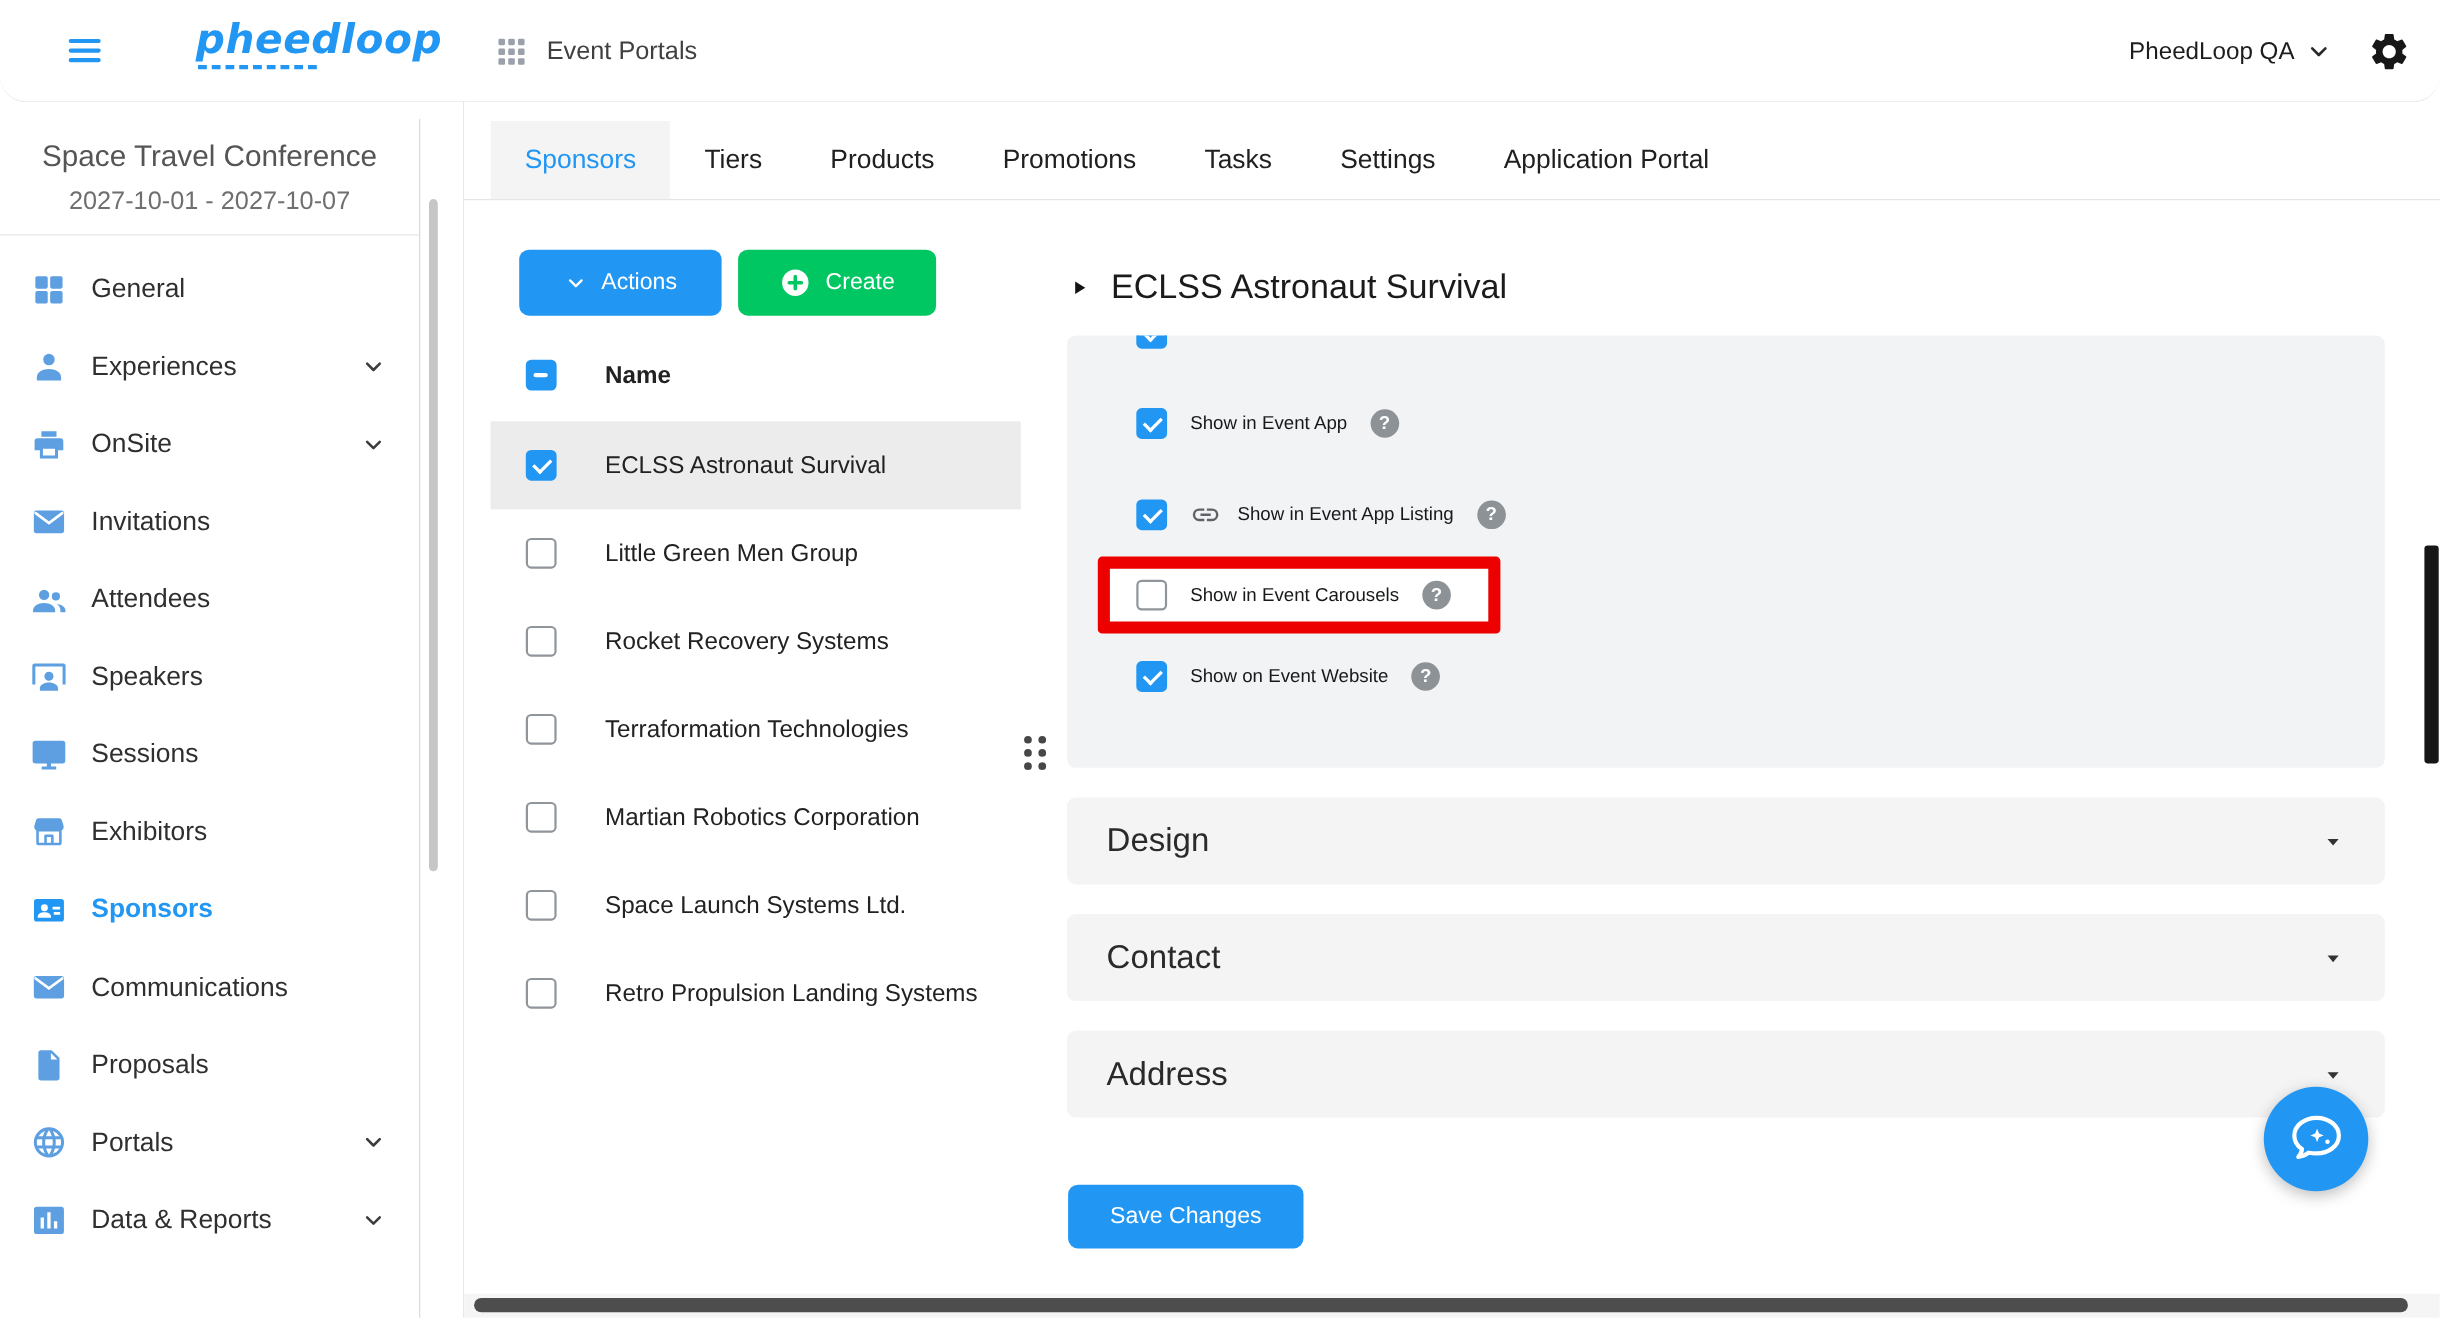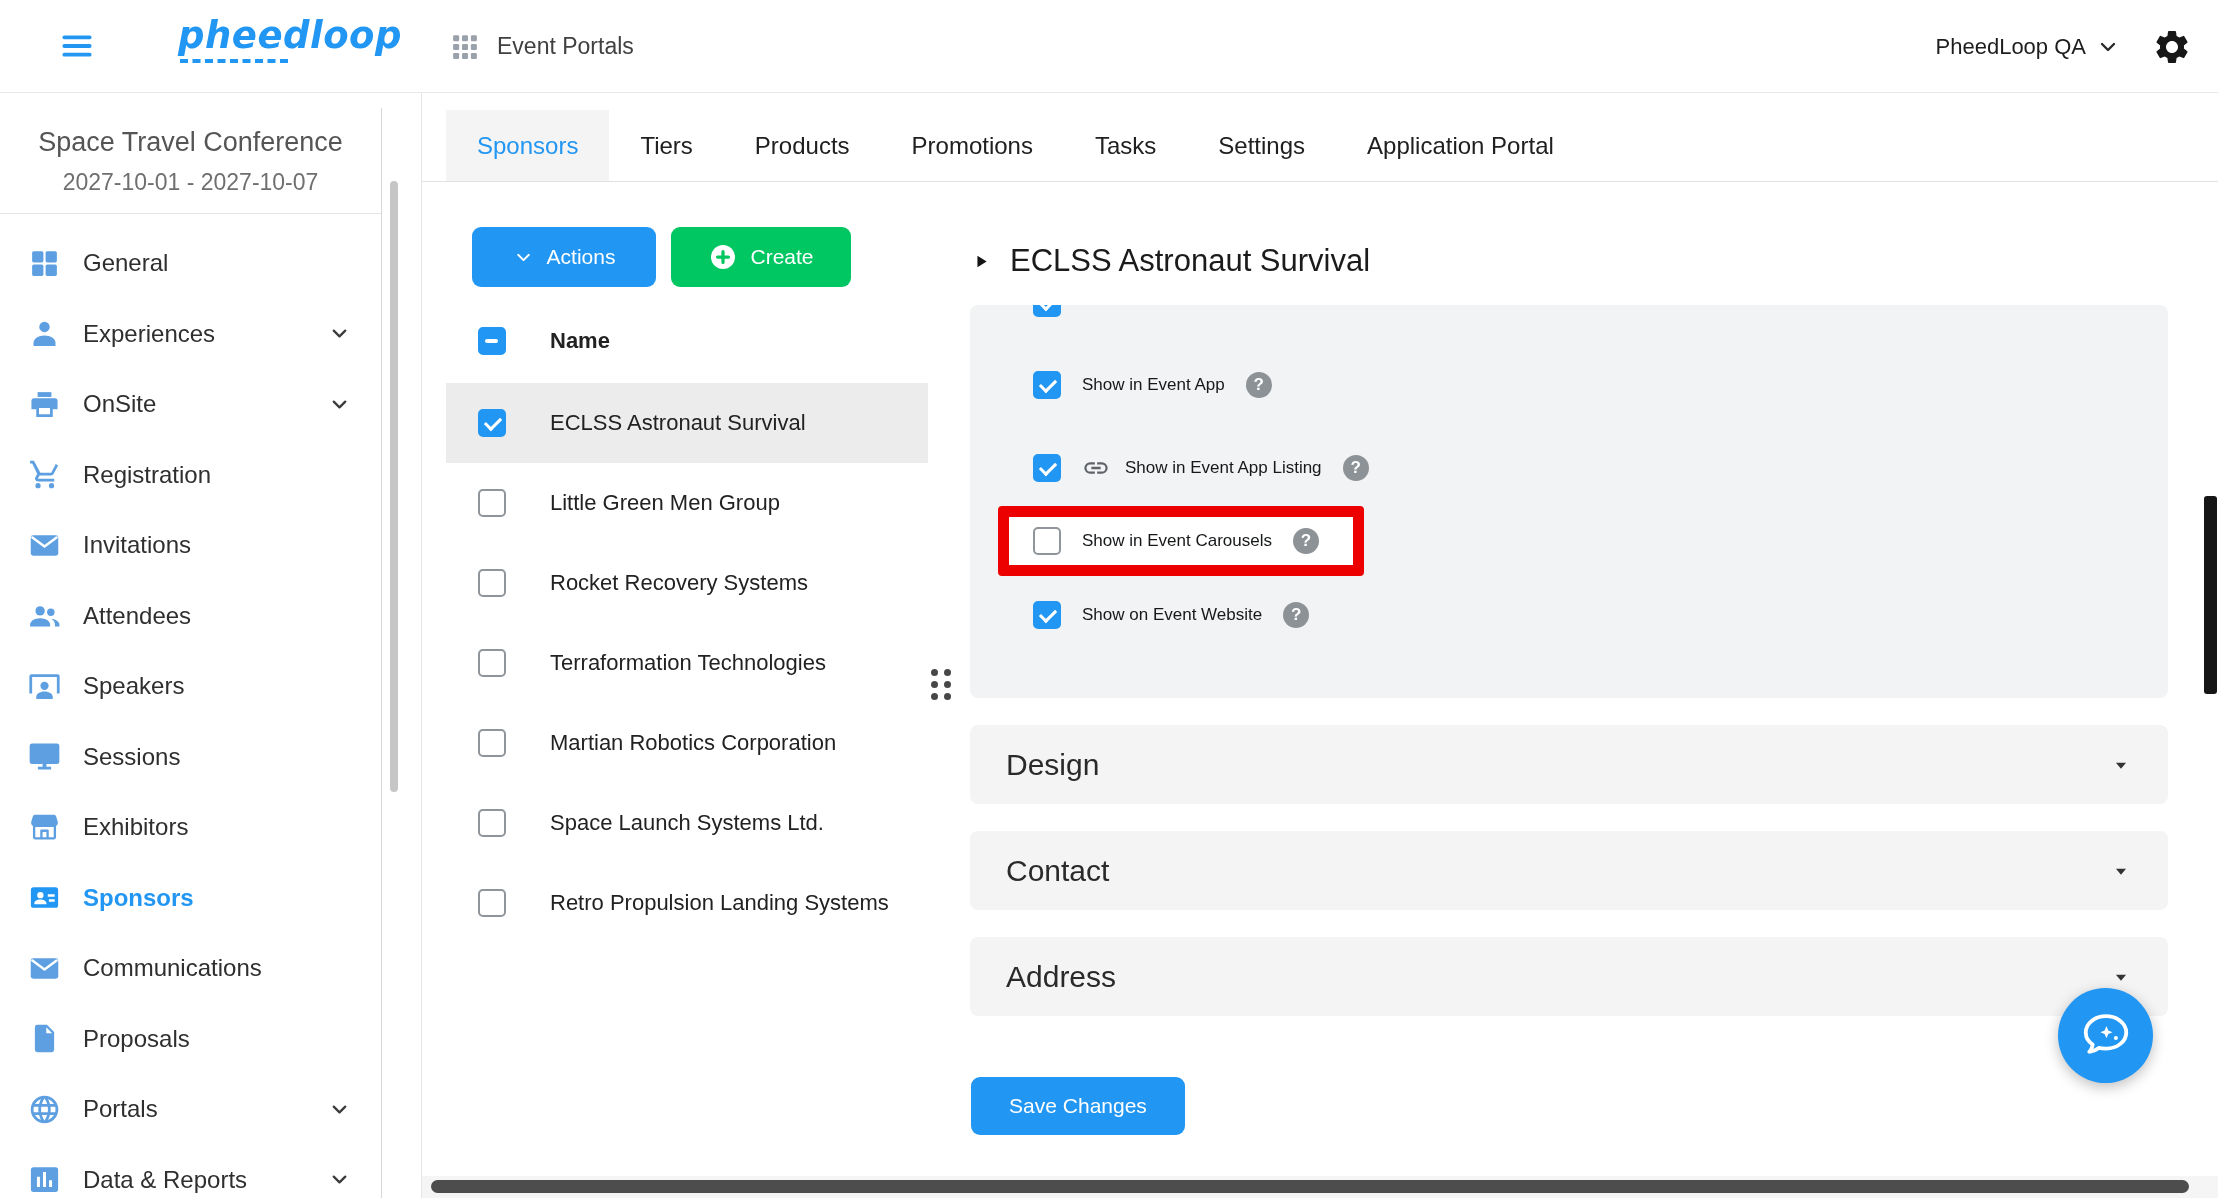--- a/index.html
+++ b/index.html
@@ -10,21 +10,21 @@
     background: #fff;
     font-family: "Liberation Sans", sans-serif;
     color: #1d1d1d;
   }
   .icon { display: inline-flex; }
   .icon svg { display: block; width: 100%; height: 100%; fill: currentColor; }
 
   
   .topbar {
     position: absolute; left: 0; top: 0; width: 2218px; height: 93px;
-    background: #fff; border-bottom: 1px solid #e8e8e8; z-index: 6;
+    background: #fff; border-bottom: 1px solid #e8e8e8; z-index: 6; border-radius: 24px;
   }
   .menu-btn { position: absolute; left: 58px; top: 27px; width: 38px; height: 38px; color: #2196f3; background: none; border: none; cursor: pointer; }
   .logo { position: absolute; left: 178px; top: 16px; display: flex; flex-direction: column; align-items: flex-start; }
   .logo-text { font-family: "DejaVu Sans", sans-serif; font-style: italic; font-weight: 700; font-size: 37px; color: #2196f3; letter-spacing: .5px; line-height: 40px; }
   .logo-dashes { width: 108px; border-top: 4px dashed #2196f3; margin: 3px 0 0 2px; }
   .portals-group { position: absolute; left: 450px; top: 0; height: 93px; display: flex; align-items: center; gap: 17px; }
   .apps-icon { width: 30px; height: 30px; color: #99a1aa; }
   .portals-title { font-size: 23px; font-weight: 500; color: #404040; }
   .account-group { position: absolute; right: 26px; top: 0; height: 93px; display: flex; align-items: center; }
   .account-label { font-size: 22px; color: #1d1d1d; }
@@ -209,33 +209,20 @@
         <span class="nav-label">OnSite</span>
         <span class="icon nav-chev show">
           <svg viewBox="0 0 24 24">
             <path d="M6 9l6 6 6-6" fill="none" stroke="currentColor" stroke-width="2.4" stroke-linecap="round" stroke-linejoin="round"></path>
           </svg>
         </span>
       </div>
       <div class="nav-item">
         <span class="icon nav-icon">
           <svg viewBox="0 0 24 24">
-            <path d="M7.3 18.2a1.9 1.9 0 1 0 0 3.8 1.9 1.9 0 0 0 0-3.8zm9.8 0a1.9 1.9 0 1 0 0 3.8 1.9 1.9 0 0 0 0-3.8zM8.5 12.7h8.4c.75 0 1.4-.4 1.7-1l3.3-6.3-1.7-.95-3.3 6.25H9L4.3 2H1.5v2h1.6l3.6 7.6-1.35 2.45c-.7 1.35.25 2.95 1.75 2.95h12v-2h-12z"></path>
-          </svg>
-        </span>
-        <span class="nav-label">Registration</span>
-        <span class="icon nav-chev">
-          <svg viewBox="0 0 24 24">
-            <path d="M6 9l6 6 6-6" fill="none" stroke="currentColor" stroke-width="2.4" stroke-linecap="round" stroke-linejoin="round"></path>
-          </svg>
-        </span>
-      </div>
-      <div class="nav-item">
-        <span class="icon nav-icon">
-          <svg viewBox="0 0 24 24">
             <rect x="2" y="4.5" width="20" height="15" rx="1.8"></rect>
             <path d="M3.2 6.2L12 12.7l8.8-6.5" fill="none" stroke="#fff" stroke-width="1.8" stroke-linecap="round"></path>
           </svg>
         </span>
         <span class="nav-label">Invitations</span>
         <span class="icon nav-chev">
           <svg viewBox="0 0 24 24">
             <path d="M6 9l6 6 6-6" fill="none" stroke="currentColor" stroke-width="2.4" stroke-linecap="round" stroke-linejoin="round"></path>
           </svg>
         </span>

